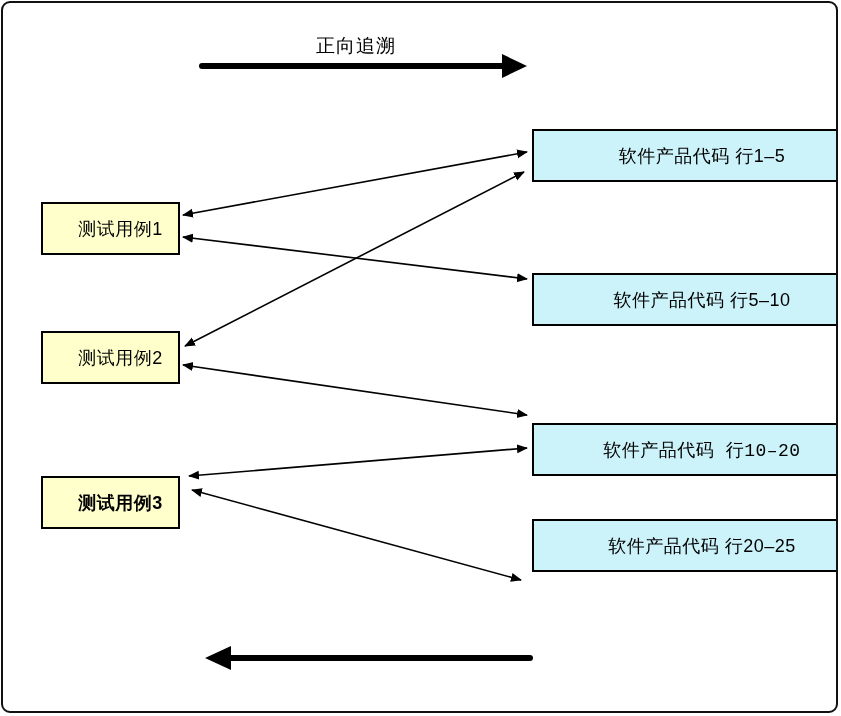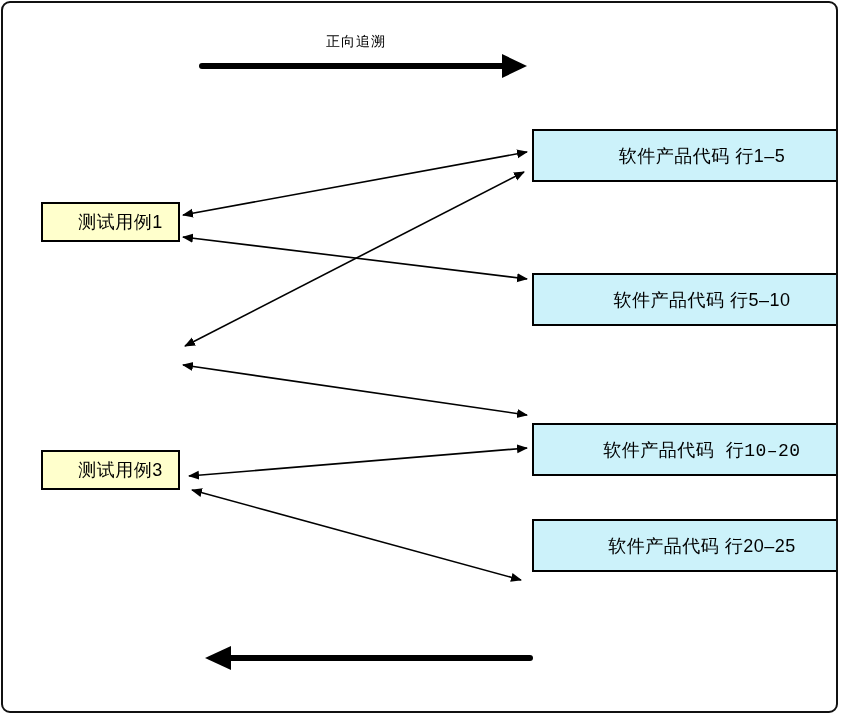--- a/index.html
+++ b/index.html
@@ -35,42 +35,42 @@
     align-items: center;
     justify-content: center;
     font-size: 18px;
     color: #000000;
     letter-spacing: 0.5px;
     white-space: nowrap;
   }
   .tc {
     left: 38px;
     width: 139px;
-    height: 40px;
+    height: 53px;
     background: #FFFFCC;
     padding-left: 20px;
   }
   .code {
     left: 529px;
     width: 340px;
     height: 53px;
     background: #CCF2FA;
   }
   .tc1 { top: 199px; }
   .tc2 { top: 328px; }
-  .tc3 { top: 447px; }
+  .tc3 { top: 473px; font-weight: bold; }
   .c1 { top: 126px; }
   .c2 { top: 270px; }
   .c3 { top: 420px; font-family: Liberation Mono, monospace; }
   .c4 { top: 516px; }
   .flow-label {
     position: absolute;
     width: 200px;
     text-align: center;
-    font-size: 14px;
+    font-size: 19px;
     color: #000000;
     letter-spacing: 1px;
   }
   .flow-label.top { left: 253px; top: 30px; }
   .flow-label.bottom { left: 251px; top: 619px; }
 </style>
 </head>
 <body>
 
 <div class="frame">
@@ -98,20 +98,23 @@
     <line x1="180" y1="362" x2="524" y2="412" stroke="#000000" stroke-width="1.6" marker-start="url(#ah)" marker-end="url(#ah)"></line>
     <line x1="186" y1="473" x2="524" y2="445" stroke="#000000" stroke-width="1.6" marker-start="url(#ah)" marker-end="url(#ah)"></line>
     <line x1="189" y1="487" x2="518" y2="577" stroke="#000000" stroke-width="1.6" marker-start="url(#ah)" marker-end="url(#ah)"></line>
   </svg>
 
   <div class="flow-label top">正向追溯</div>
 
   <div class="node tc tc1">
     <span>测试用例1</span>
   </div>
+  <div class="node tc tc2">
+    <span>测试用例2</span>
+  </div>
   <div class="node tc tc3">
     <span>测试用例3</span>
   </div>
 
   <div class="node code c1">
     <span>软件产品代码 行1–5</span>
   </div>
   <div class="node code c2">
     <span>软件产品代码 行5–10</span>
   </div>

